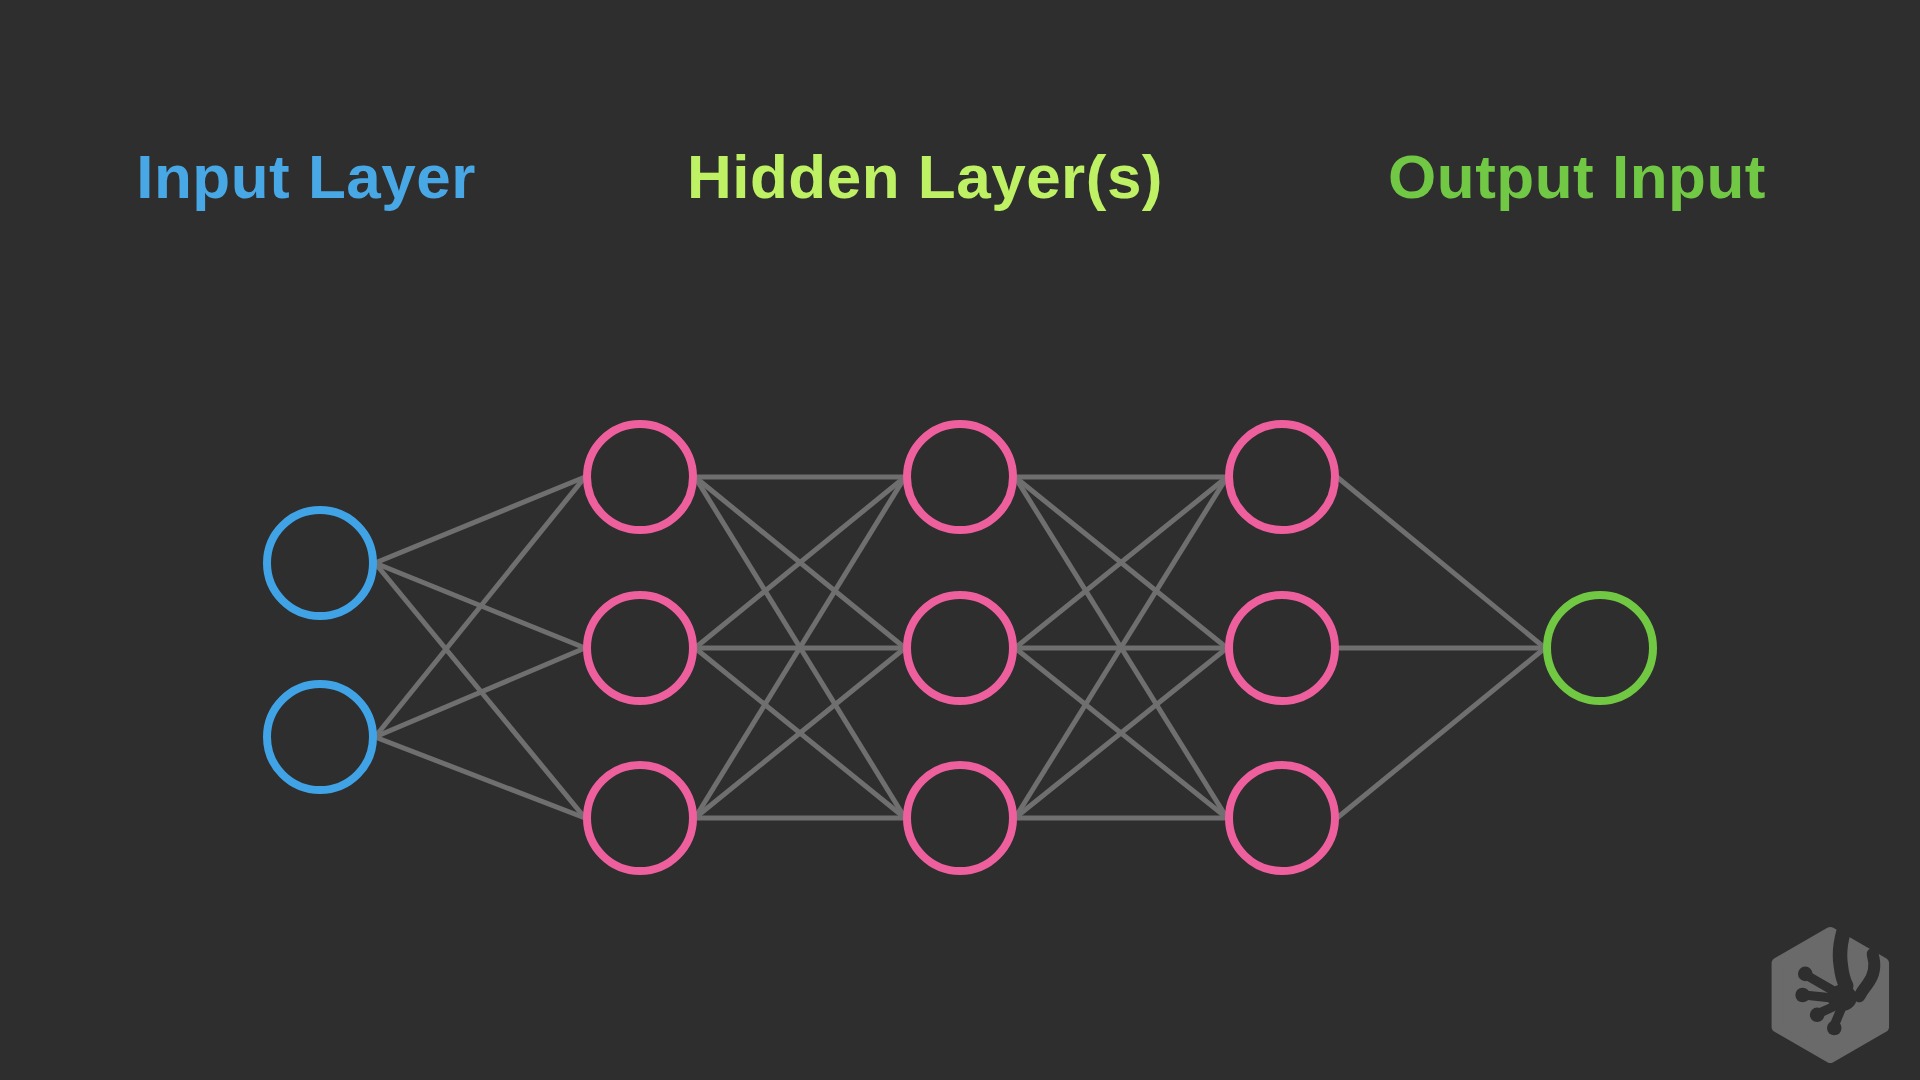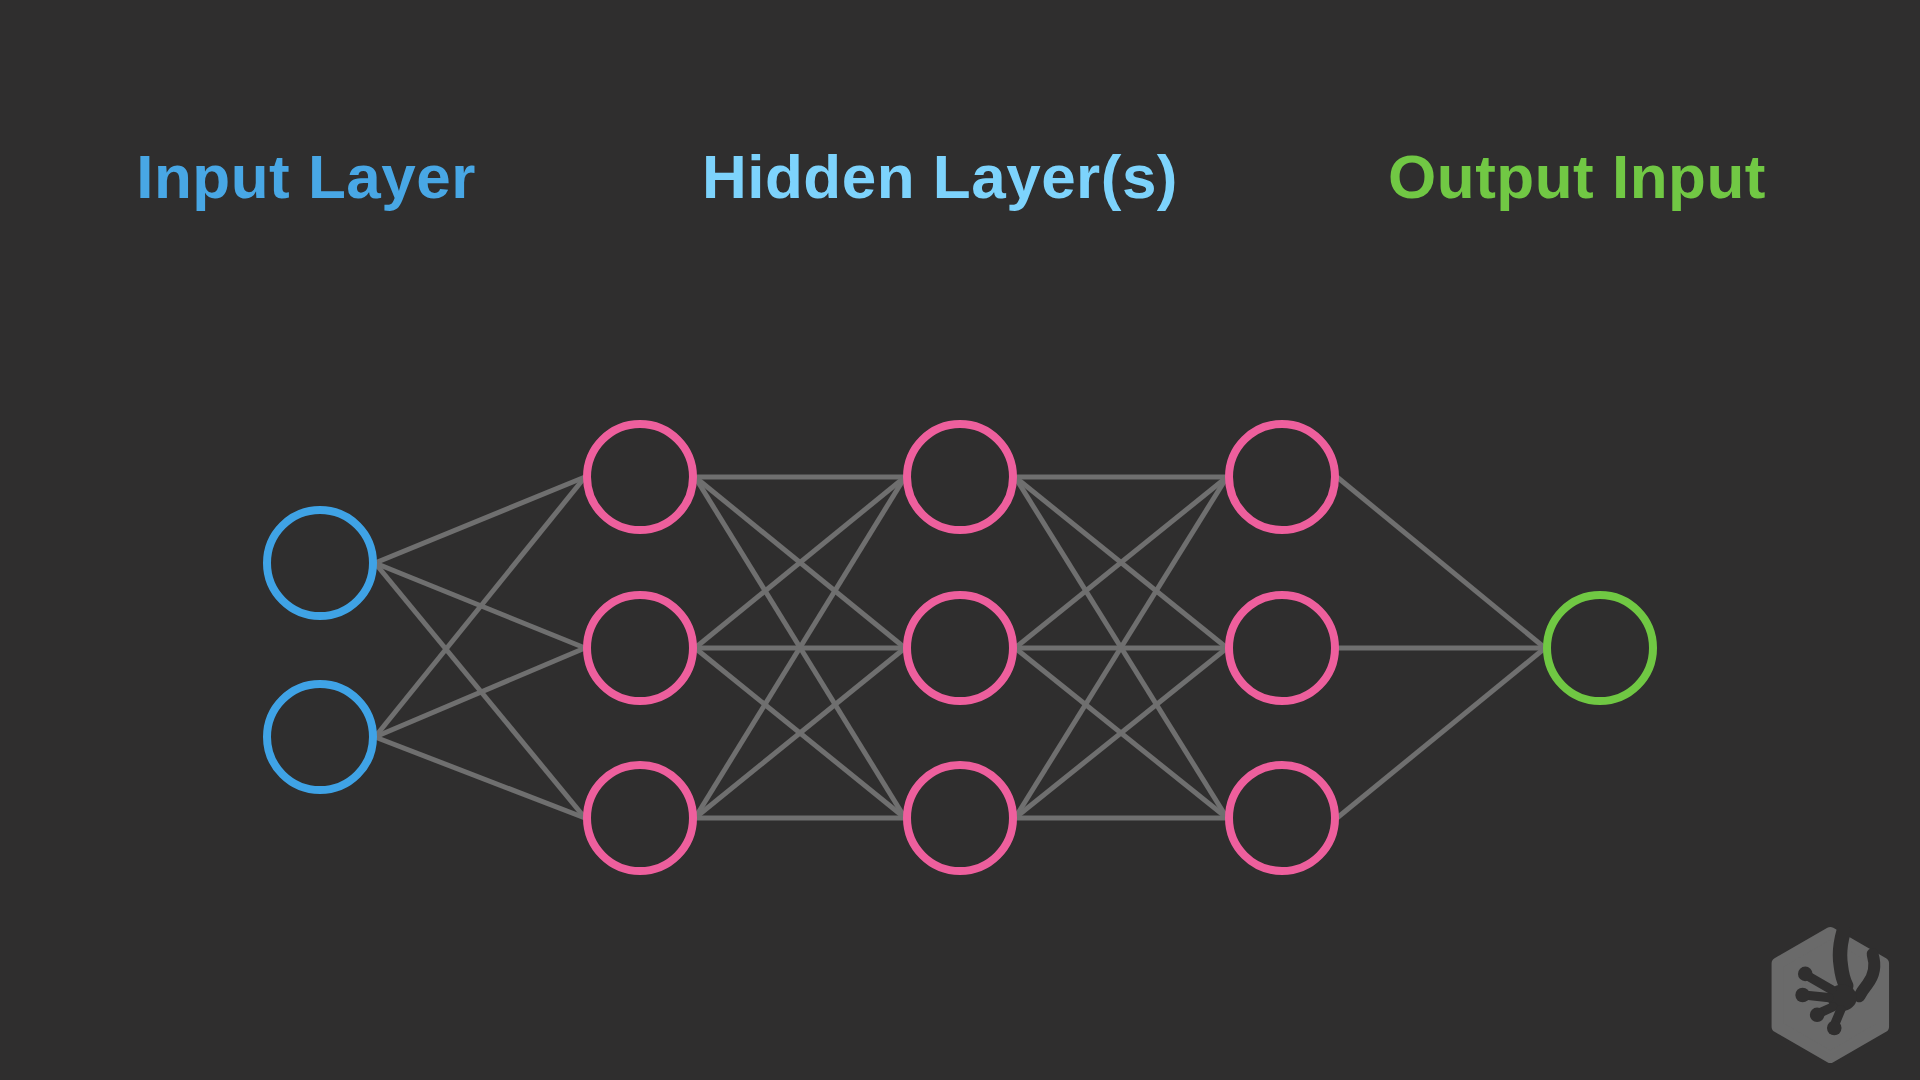--- a/index.html
+++ b/index.html
@@ -34,21 +34,21 @@
     top: 926px;
   }
 </style>
 </head>
 <body>
 
 <div class="stage" style="background: rgb(47, 46, 46);">
 
   <span class="layer-label" style="left: 306px; top: 176px; color: rgb(72, 167, 229);">Input Layer</span>
 
-  <span class="layer-label" style="left: 925px; top: 176px; color: #7dd3fc; margin-left: 15px;">Hidden Layer(s)</span>
+  <span class="layer-label" style="left: 925px; top: 176px; color: #bef264;">Hidden Layer(s)</span>
 
   <span class="layer-label" style="left: 1577px; top: 176px; color: rgb(113, 200, 68);">Output Input</span>
 
   <svg id="network" width="1920" height="1080" viewBox="0 0 1920 1080">
       <line x1="375" y1="563" x2="585" y2="477" stroke="#6f6f6f" stroke-width="5"></line>
       <line x1="375" y1="563" x2="585" y2="648" stroke="#6f6f6f" stroke-width="5"></line>
       <line x1="375" y1="563" x2="585" y2="818" stroke="#6f6f6f" stroke-width="5"></line>
       <line x1="375" y1="737" x2="585" y2="477" stroke="#6f6f6f" stroke-width="5"></line>
       <line x1="375" y1="737" x2="585" y2="648" stroke="#6f6f6f" stroke-width="5"></line>
       <line x1="375" y1="737" x2="585" y2="818" stroke="#6f6f6f" stroke-width="5"></line>

